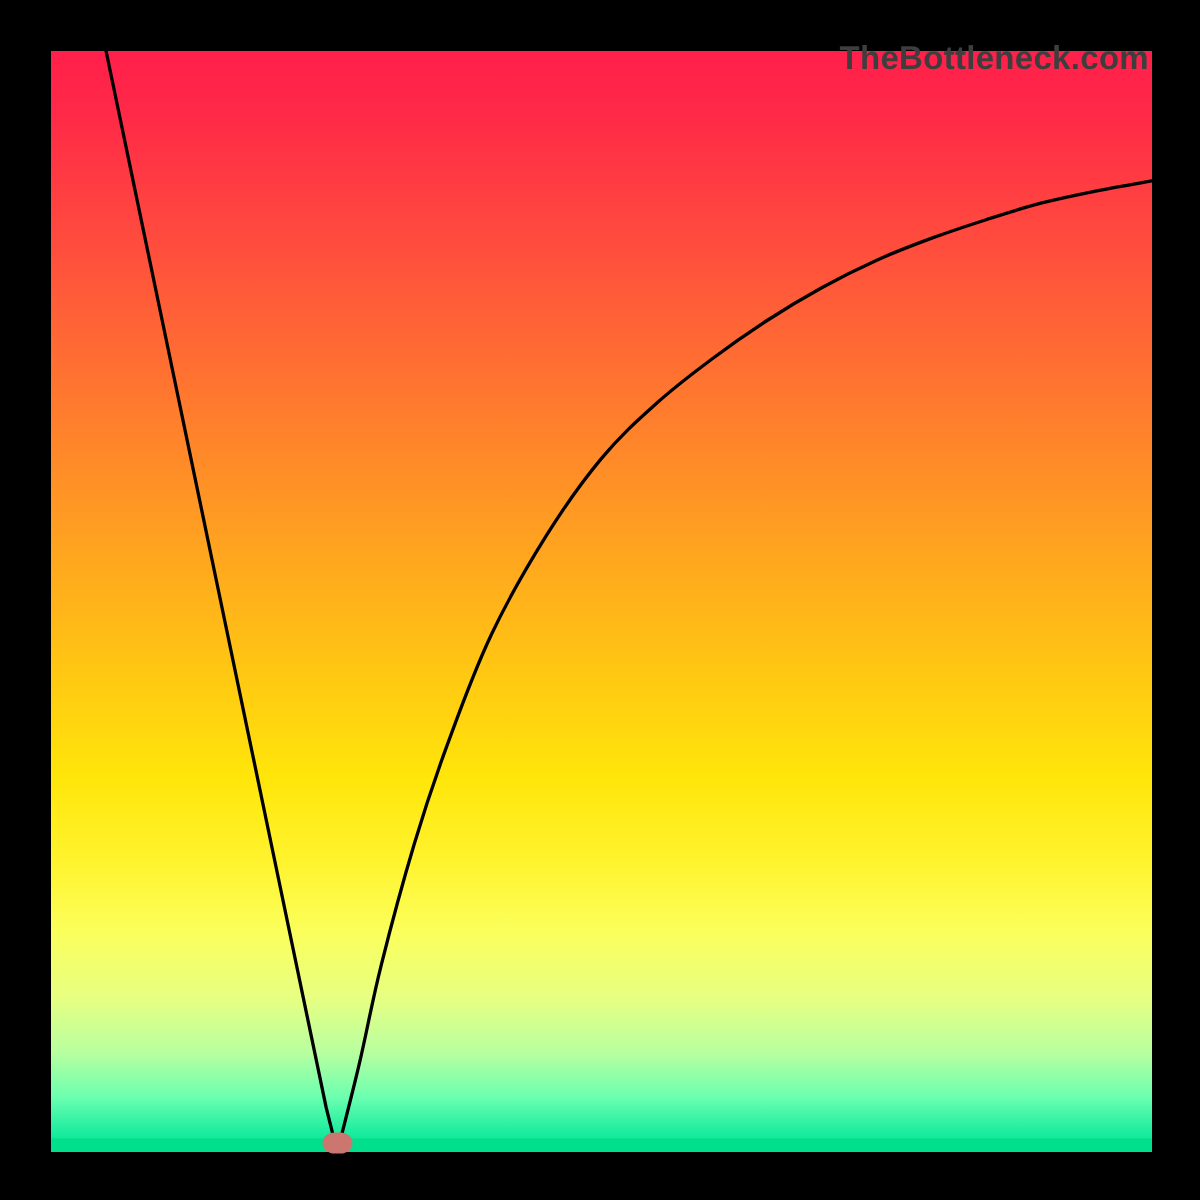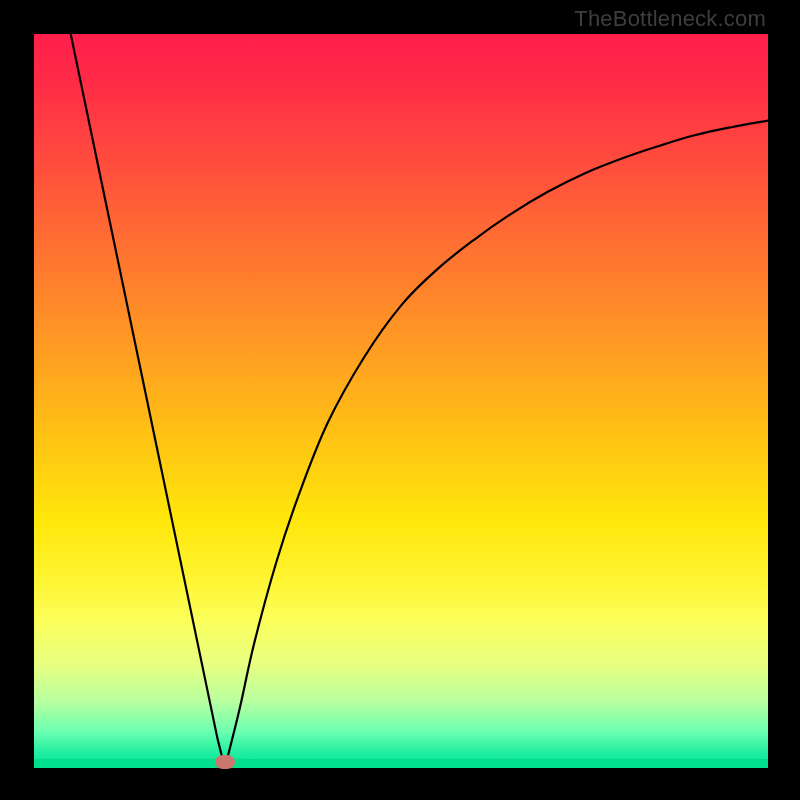--- a/index.html
+++ b/index.html
@@ -33,25 +33,25 @@
       #fbff5c 80%,
       #e7ff82 86%,
       #b7ffa0 91%,
       #6cffb0 95%,
       #20eea0 98%,
       #00e08c 100%
     );
   }
   .attribution {
     position: absolute;
-    top: 6px;
+    top: 26px;
     right: 34px;
     color: #3e3e3e;
     font-size: 22px;
-    font-weight: 400;
+    font-weight: 700;
     letter-spacing: 0.2px;
     margin-left: 25px;
   }
   svg.curve {
     position: absolute;
     inset: 0;
     width: 734px;
     height: 734px;
   }
   .marker {

